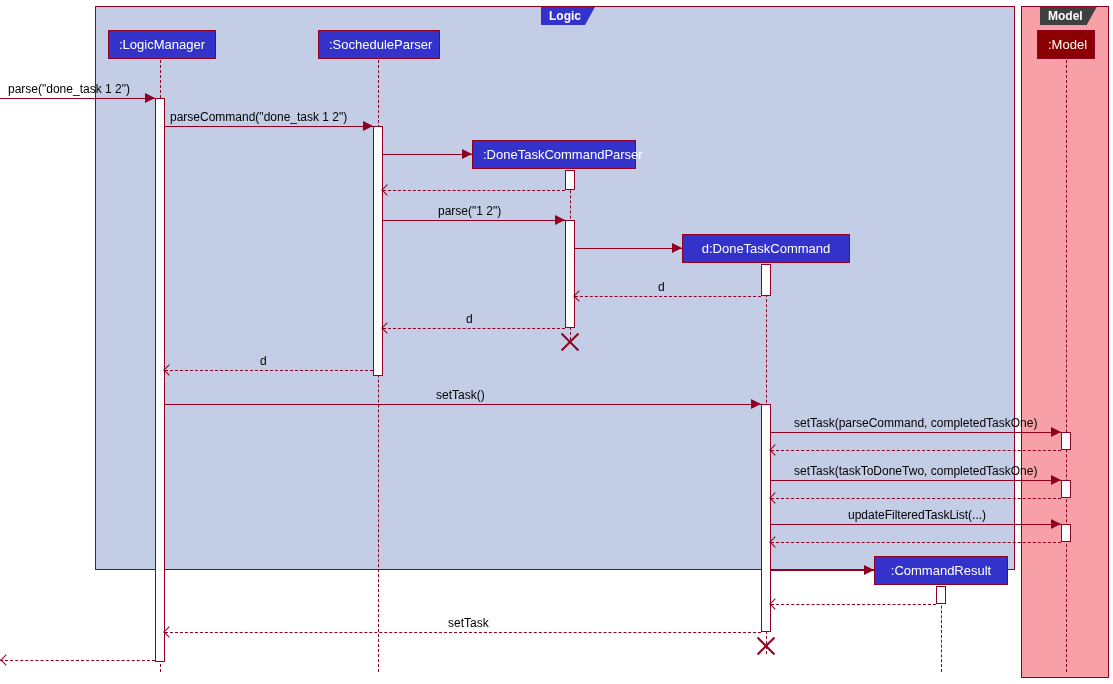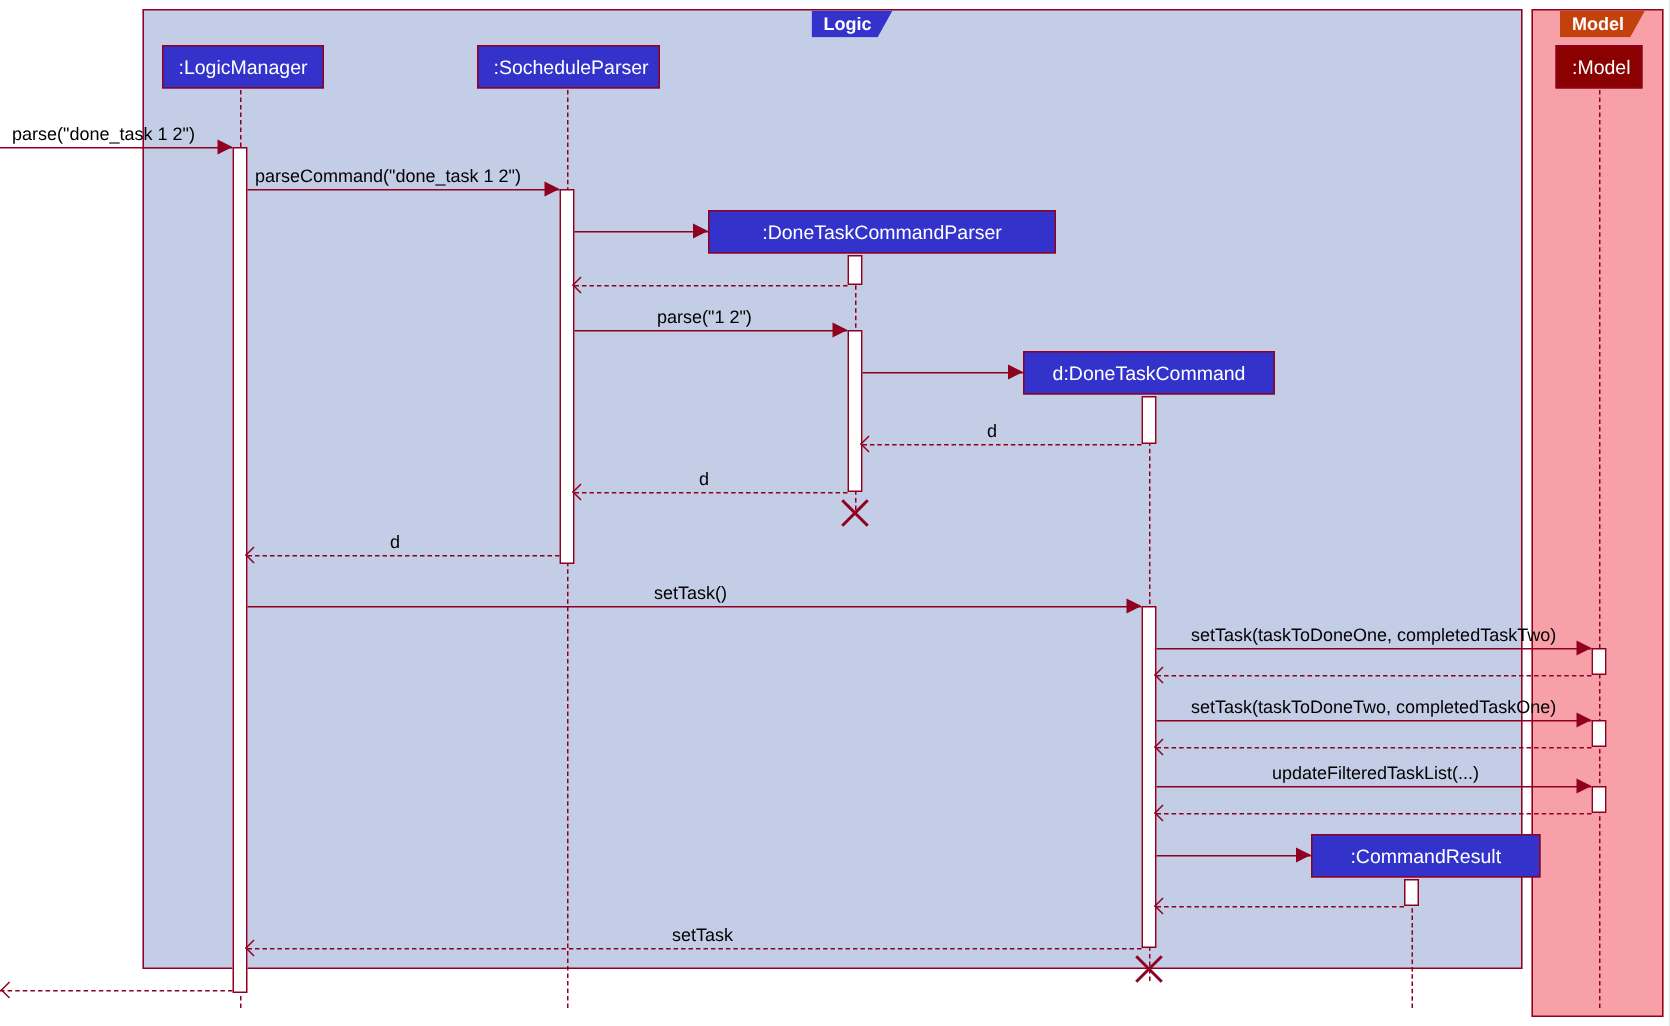--- a/index.html
+++ b/index.html
@@ -22,21 +22,21 @@
     top: 0;
     left: 0;
     padding: 2px 14px 2px 8px;
     font-weight: bold;
     color: #fff;
     clip-path: polygon(0 0, 100% 0, calc(100% - 10px) 100%, 0 100%);
   }
   .logic-frame { background: #C3CDE6; }
   .logic-label { background: #3333CC; }
   .model-frame { background: #F8A0A8; }
-  .model-label { background: #c2410c; }
+  .model-label { background: #404040; }
 
   .participant-head {
     position: absolute;
     border: 1.5px solid #900020;
     padding: 6px 10px;
     text-align: center;
     color: #fff;
     font-size: 13px;
   }
   .lifeline {
@@ -89,33 +89,33 @@
     left: 9px; top: -2px;
     width: 2px; height: 24px;
     background: #900020;
   }
   .destroy-x::before { transform: rotate(45deg); }
   .destroy-x::after  { transform: rotate(-45deg); }
 </style>
 </head>
 <body>
 
-<div class="frame logic-frame" style="left:95px; top:6px; width:920px; height:640px;">
+<div class="frame logic-frame" style="left:95px; top:6px; width:920px; height:564px;">
   <div class="frame-label logic-label" style="left:445px;">Logic</div>
 </div>
 
 <div class="frame model-frame" style="left:1021px; top:6px; width:88px; height:672px;">
   <div class="frame-label model-label" style="left:18px;">Model</div>
 </div>
 
 <div class="participant-head" style="left:108px; top:30px; width:108px; background:#3333CC;">:LogicManager</div>
 <div class="participant-head" style="left:318px; top:30px; width:122px; background:#3333CC;">:SocheduleParser</div>
-<div class="participant-head" style="left:472px; top:140px; width:232px; background:#3333CC;">:DoneTaskCommandParser</div>
+<div class="participant-head" style="left:472px; top:140px; width:164px; background:#3333CC;">:DoneTaskCommandParser</div>
 <div class="participant-head" style="left:682px; top:234px; width:168px; background:#3333CC;">d:DoneTaskCommand</div>
-<div class="participant-head" style="left:874px; top:556px; width:153px; background:#3333CC;">:CommandResult</div>
+<div class="participant-head" style="left:874px; top:556px; width:134px; background:#3333CC;">:CommandResult</div>
 <div class="participant-head" style="left:1037px; top:30px; width:58px; background:#8B0000;">:Model</div>
 
 <div class="lifeline" style="left:160px; top:60px; height:612px;"></div>
 <div class="lifeline" style="left:378px; top:60px; height:612px;"></div>
 <div class="lifeline" style="left:570px; top:170px; height:170px;"></div>
 <div class="lifeline" style="left:766px; top:264px; height:390px;"></div>
 <div class="lifeline" style="left:941px; top:586px; height:86px;"></div>
 <div class="lifeline" style="left:1066px; top:60px; height:612px;"></div>
 
 <div class="activation" style="left:155px; top:98px; height:564px;"></div>
@@ -163,21 +163,21 @@
 <div class="msg-line dashed" style="left:165px; top:370px; width:208px;"></div>
 <div class="arrow-head-open arrow-left-open" style="left:165px; top:366px;"></div>
 <div class="msg-label" style="left:260px; top:354px;">d</div>
 
 <div class="msg-line solid" style="left:165px; top:404px; width:596px;"></div>
 <div class="arrow-head-solid arrow-right-solid" style="left:751px; top:399px;"></div>
 <div class="msg-label" style="left:436px; top:388px;">setTask()</div>
 
 <div class="msg-line solid" style="left:771px; top:432px; width:290px;"></div>
 <div class="arrow-head-solid arrow-right-solid" style="left:1051px; top:427px;"></div>
-<div class="msg-label" style="left:794px; top:416px;">setTask(taskToDoneOne, completedTaskTwo)</div>
+<div class="msg-label" style="left:794px; top:416px;">setTask(parseCommand, completedTaskOne)</div>
 <div class="msg-line dashed" style="left:771px; top:450px; width:290px;"></div>
 <div class="arrow-head-open arrow-left-open" style="left:771px; top:446px;"></div>
 
 <div class="msg-line solid" style="left:771px; top:480px; width:290px;"></div>
 <div class="arrow-head-solid arrow-right-solid" style="left:1051px; top:475px;"></div>
 <div class="msg-label" style="left:794px; top:464px;">setTask(taskToDoneTwo, completedTaskOne)</div>
 <div class="msg-line dashed" style="left:771px; top:498px; width:290px;"></div>
 <div class="arrow-head-open arrow-left-open" style="left:771px; top:494px;"></div>
 
 <div class="msg-line solid" style="left:771px; top:524px; width:290px;"></div>

